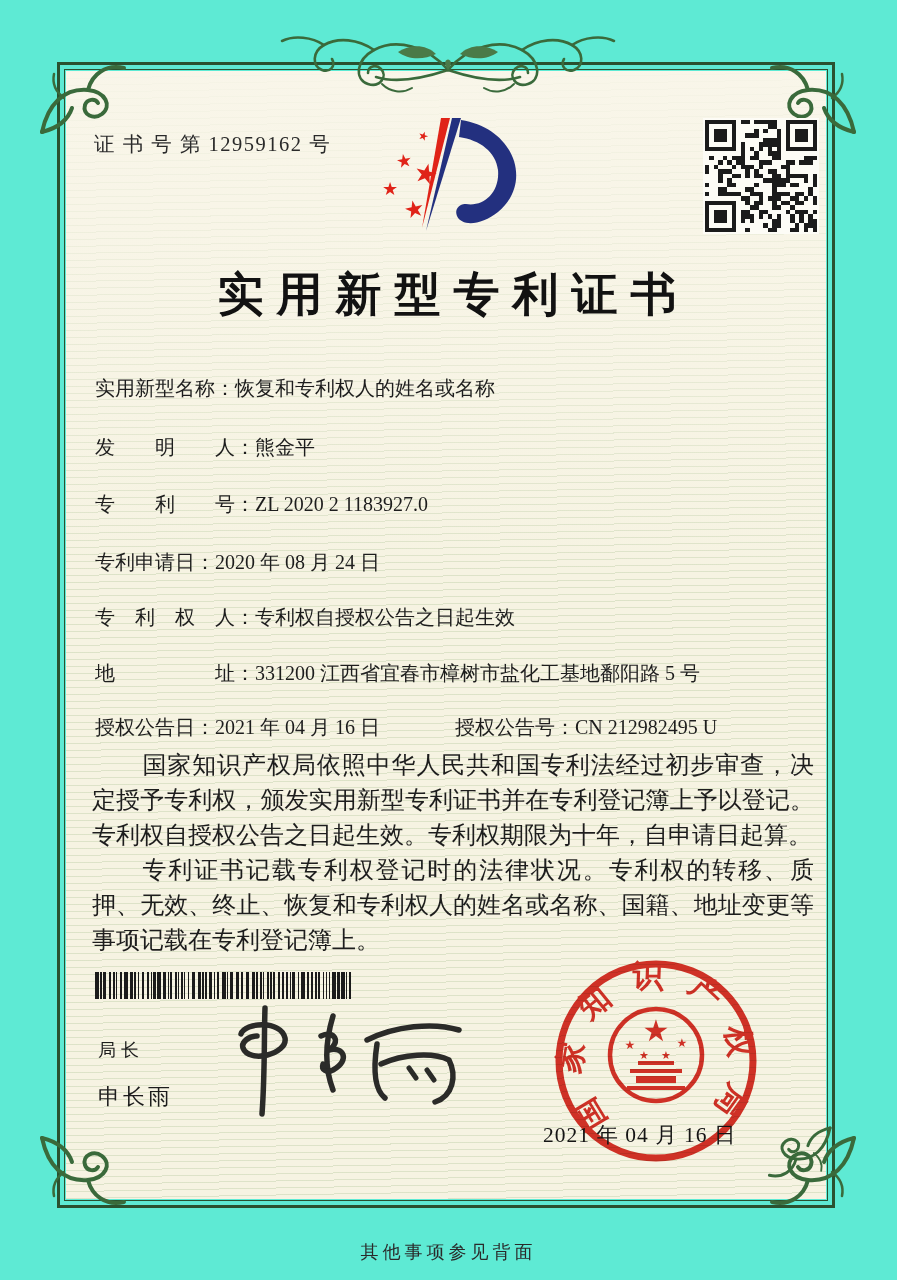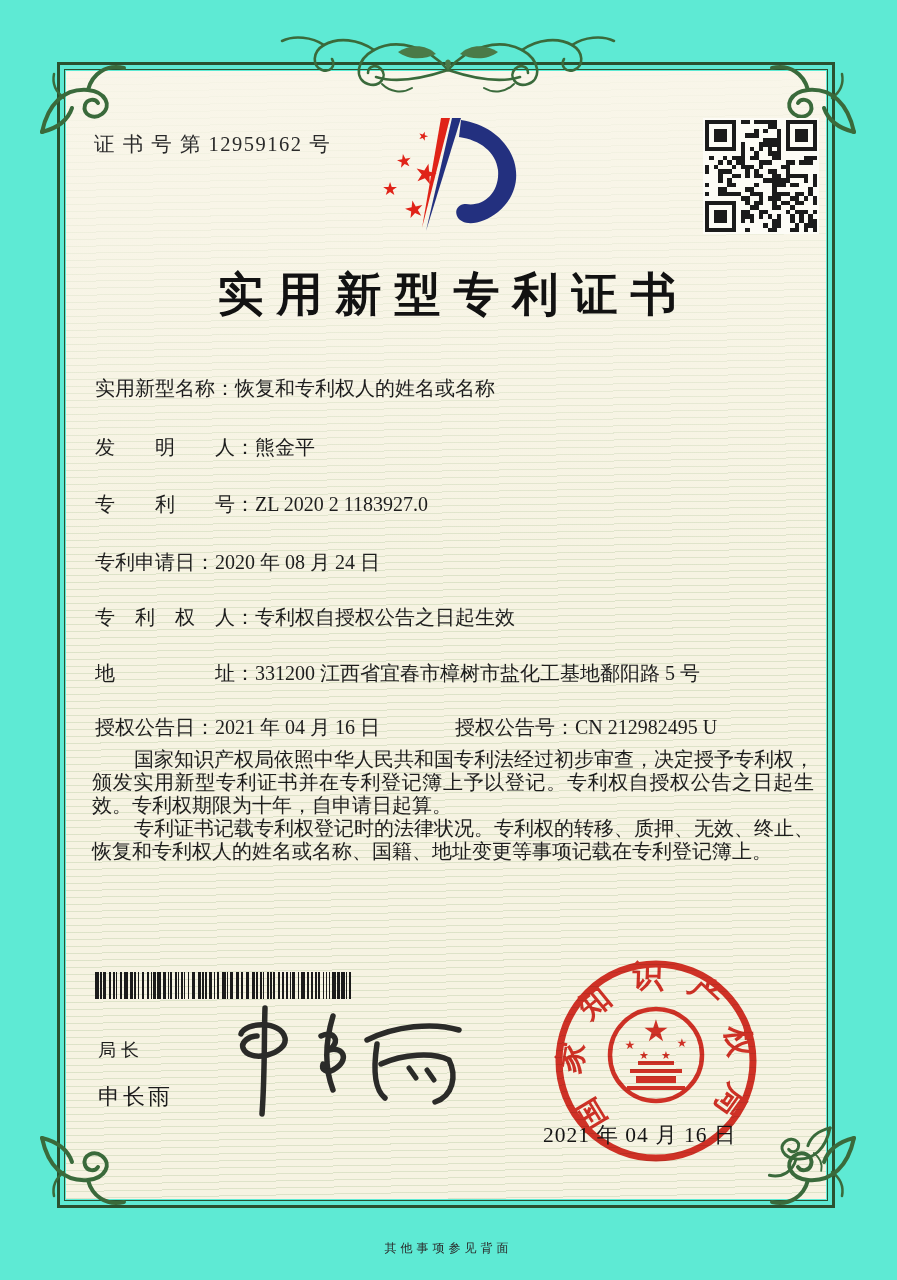--- a/index.html
+++ b/index.html
@@ -31,29 +31,29 @@
   .logo{position:absolute;left:362px;top:104px;width:180px;height:148px;}
   .logo .st{position:absolute;color:#e02318;font-family:"DejaVu Sans",sans-serif;line-height:1;}
   .qr{position:absolute;left:703px;top:118px;width:112px;height:112px;background:#fdfcf6;padding:2px;}
   .title{
     position:absolute;left:57px;top:264px;width:780px;text-align:center;
     font-size:46px;font-weight:bold;letter-spacing:13px;color:#121212;text-indent:13px;
   }
   .fieldrow{position:absolute;left:95px;font-size:20px;white-space:nowrap;color:#1d1d1d;}
   .grant-no{position:absolute;left:360px;top:0;}
   .paras{position:absolute;left:92px;top:748px;width:722px;}
-  .paras p{margin:0;font-size:20px;line-height:23px;text-indent:2.1em;text-align:justify;color:#1d1d1d;}
+  .paras p{margin:0;font-size:24px;line-height:35px;text-indent:2.1em;text-align:justify;color:#1d1d1d;}
   .barcode{position:absolute;left:95px;top:972px;width:258px;height:27px;}
   .signer-title{position:absolute;left:98px;top:1038px;font-size:18px;letter-spacing:5px;}
   .signer-name{position:absolute;left:98px;top:1082px;font-size:22px;letter-spacing:3px;}
   .signature{position:absolute;left:205px;top:1002px;width:270px;height:122px;}
   .seal{position:absolute;left:550px;top:955px;width:212px;height:212px;mix-blend-mode:multiply;opacity:.95;}
   .seal-date{position:absolute;left:543px;top:1120px;font-size:21.5px;letter-spacing:1px;color:#151515;z-index:5;}
   .page-info{position:absolute;left:57px;top:1176px;width:780px;text-align:center;font-size:17px;letter-spacing:2px;}
-  .footer-note{position:absolute;left:0;top:1240px;width:897px;text-align:center;font-size:12px;letter-spacing:4px;color:#2a2a2a;}
+  .footer-note{position:absolute;left:0;top:1240px;width:897px;text-align:center;font-size:18px;letter-spacing:4px;color:#2a2a2a;}
 </style>
 </head>
 <body>
 
 <div class="page">
 
   <div class="frame">
     <div class="guilloche"></div>
     <div class="inner-line"></div>
   </div>

